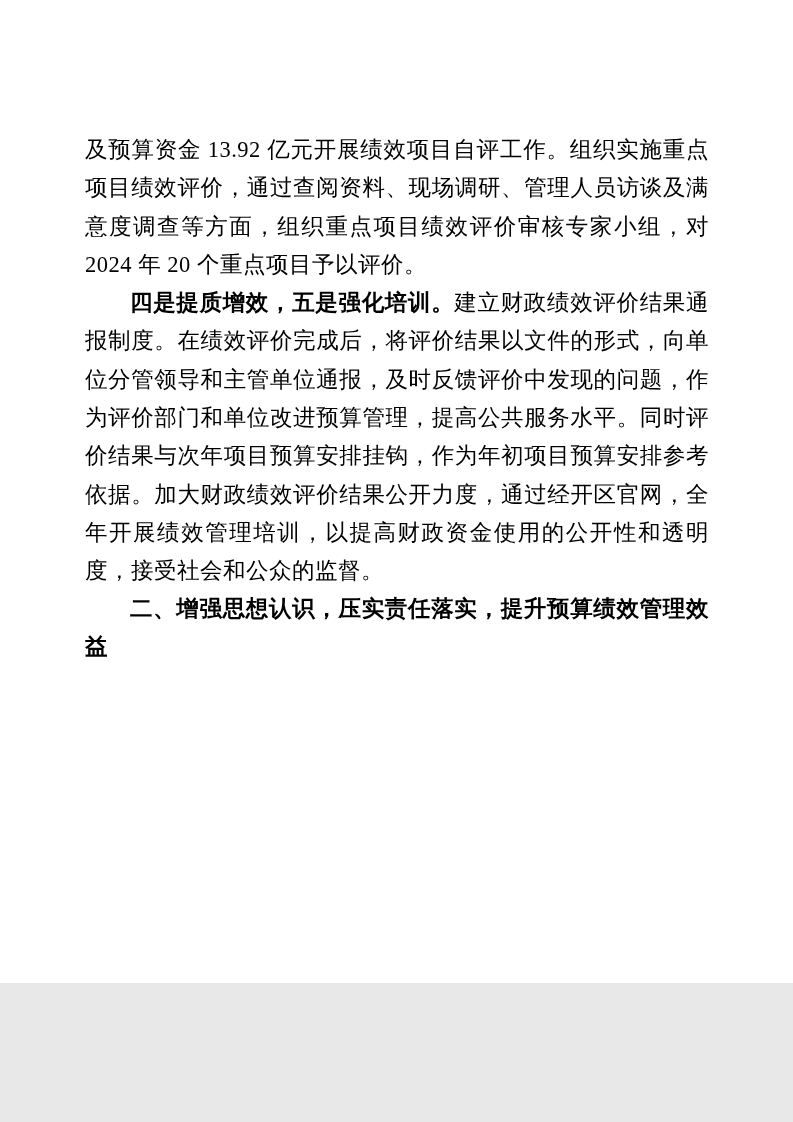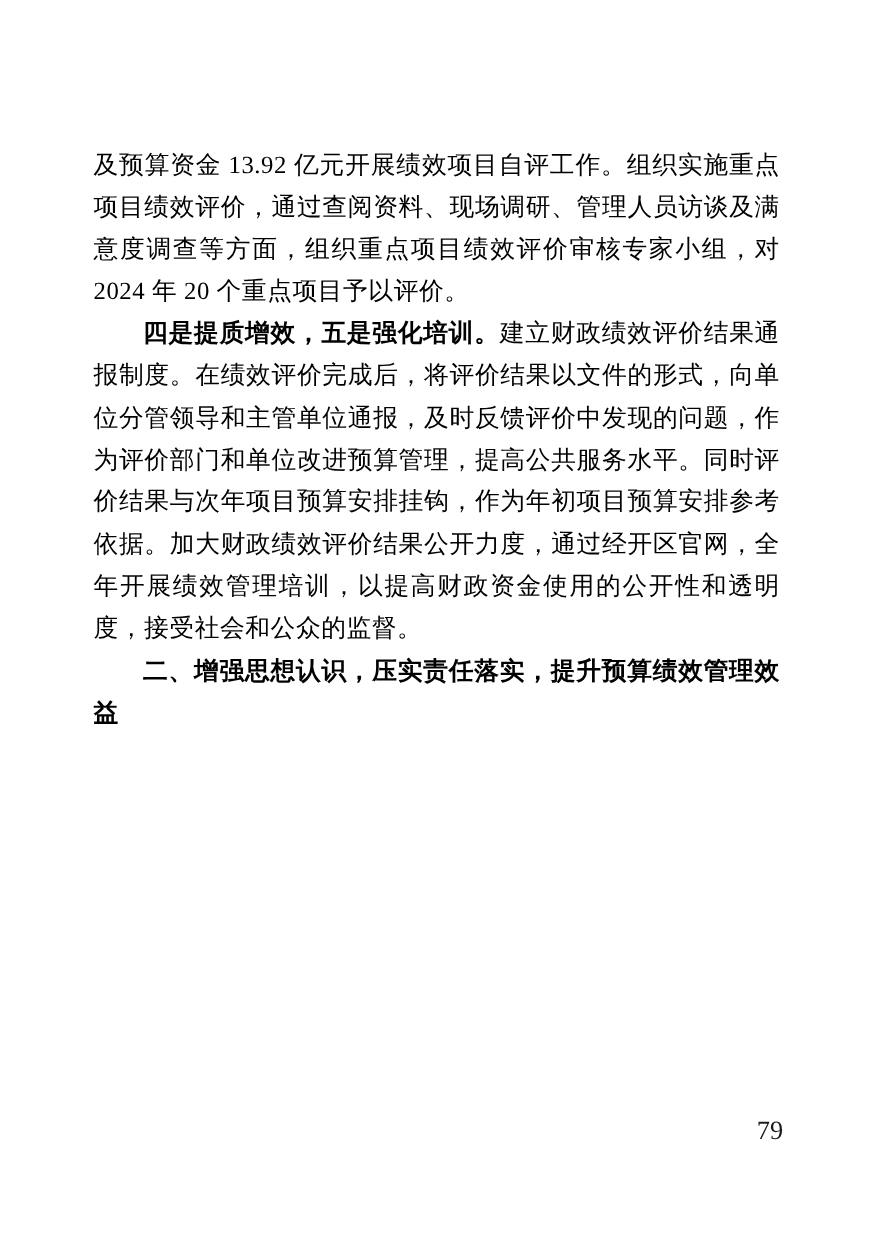--- a/index.html
+++ b/index.html
@@ -3,21 +3,21 @@
 <meta charset="utf-8">
 <style>
   html, body {
     margin: 0;
     padding: 0;
     background: #e8e8e8;
   }
   .page {
     position: relative;
     width: 793px;
-    height: 1122px;
+    height: 983px;
     background: #ffffff;
     overflow: hidden;
     font-family: "Liberation Serif", "DejaVu Serif", serif;
     color: #000000;
   }
   .content {
     position: absolute;
     left: 85px;
     top: 131px;
     width: 624px;
@@ -28,21 +28,21 @@
   }
   .content p {
     margin: 0;
     padding: 0;
     text-indent: 2em;
   }
   .content p.no-indent {
     text-indent: 0;
   }
   .content p.heading {
-    font-family: Liberation Sans, sans-serif;
+    font-family: Liberation Mono, monospace;
     font-weight: bold;
   }
   .run { font-weight: normal; }
   .run-bold { font-weight: bold; }
   .page-number {
     position: absolute;
     top: 1014px;
     left: 662px;
     width: 50px;
     text-align: right;

